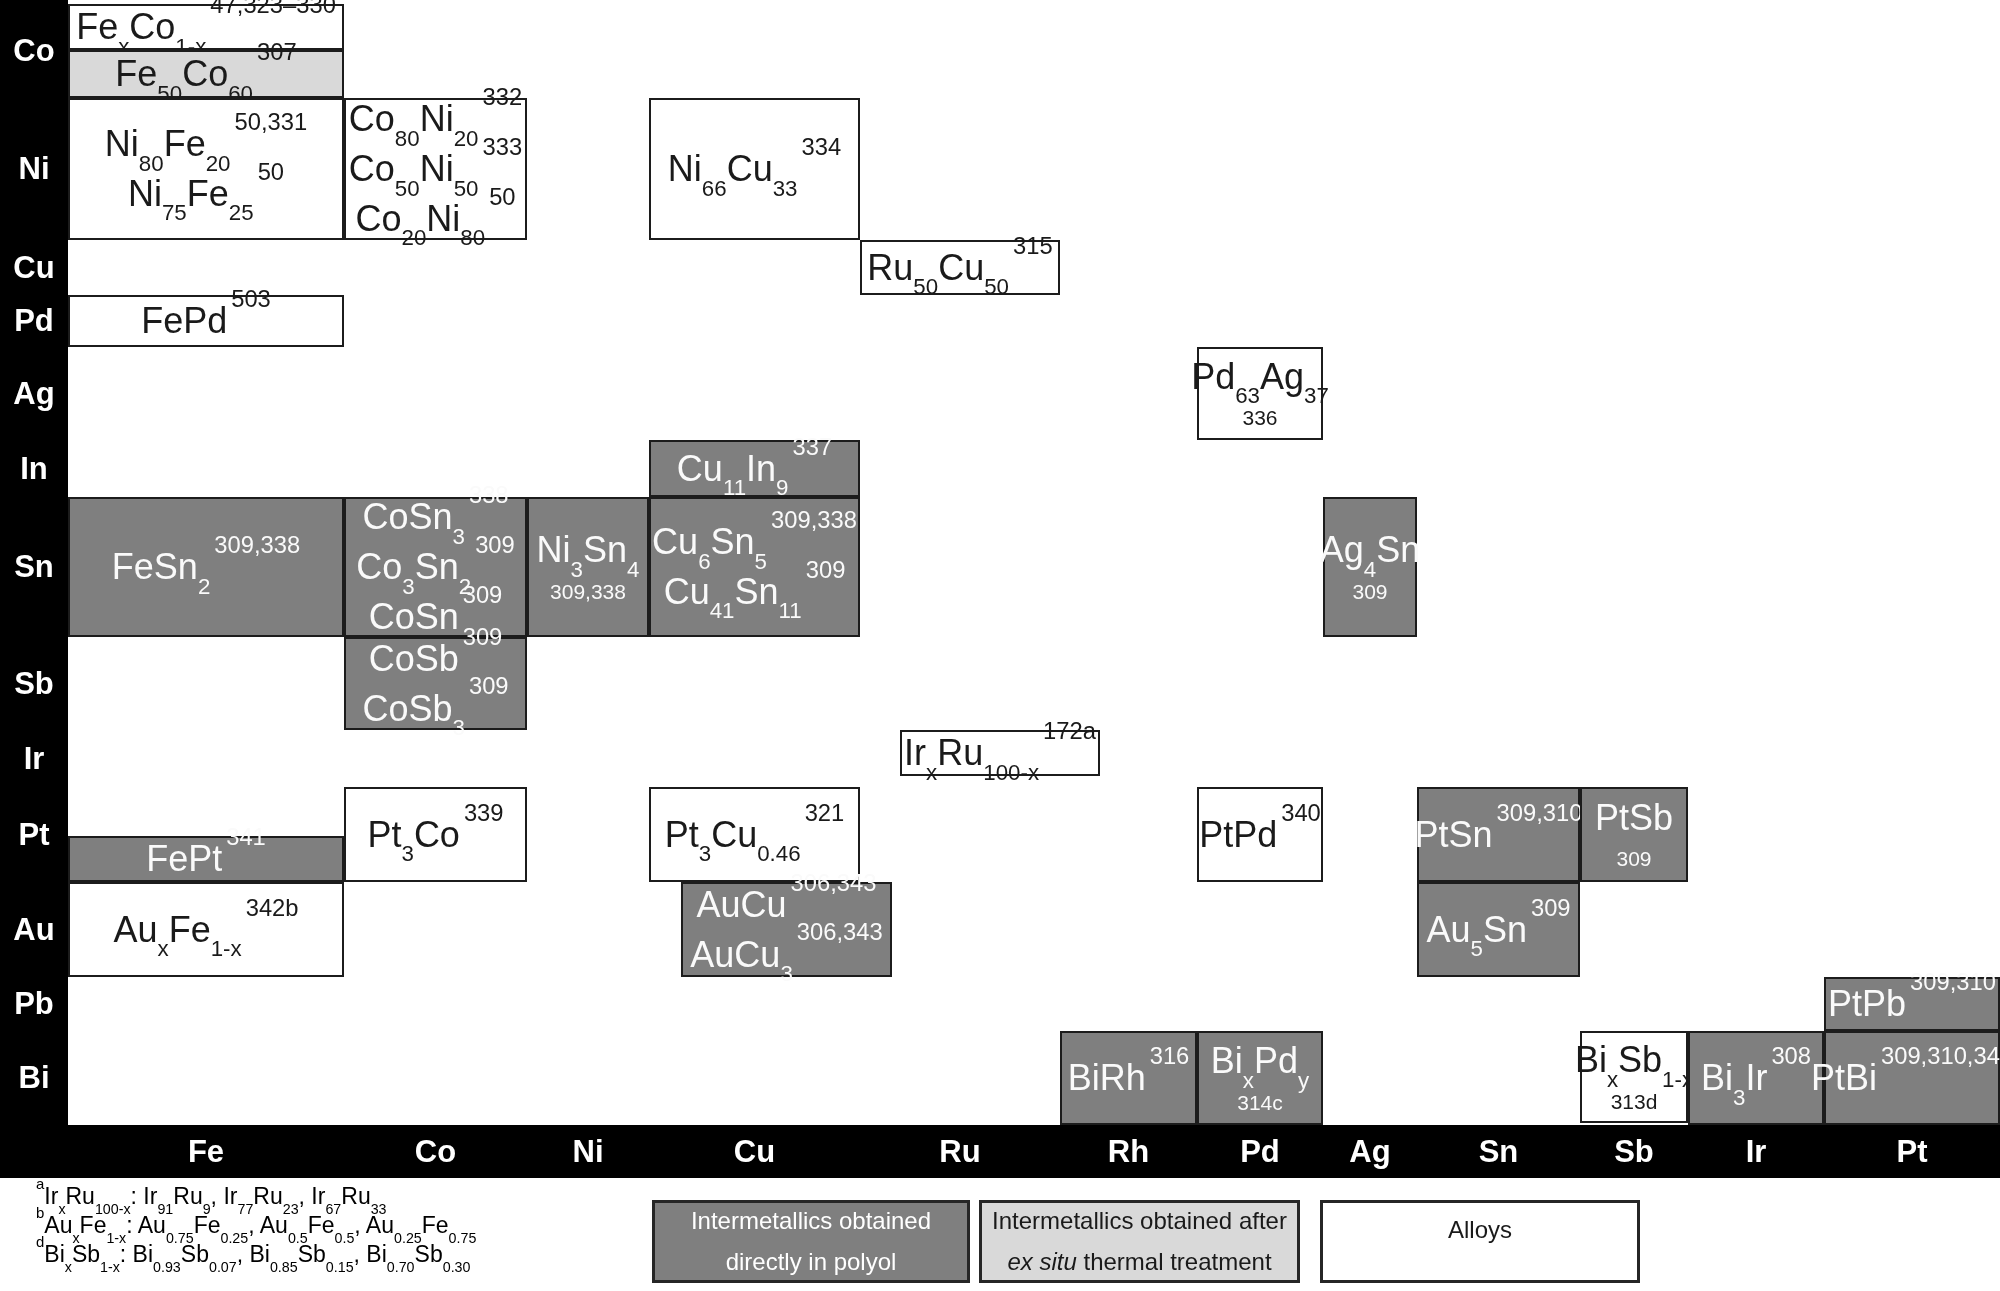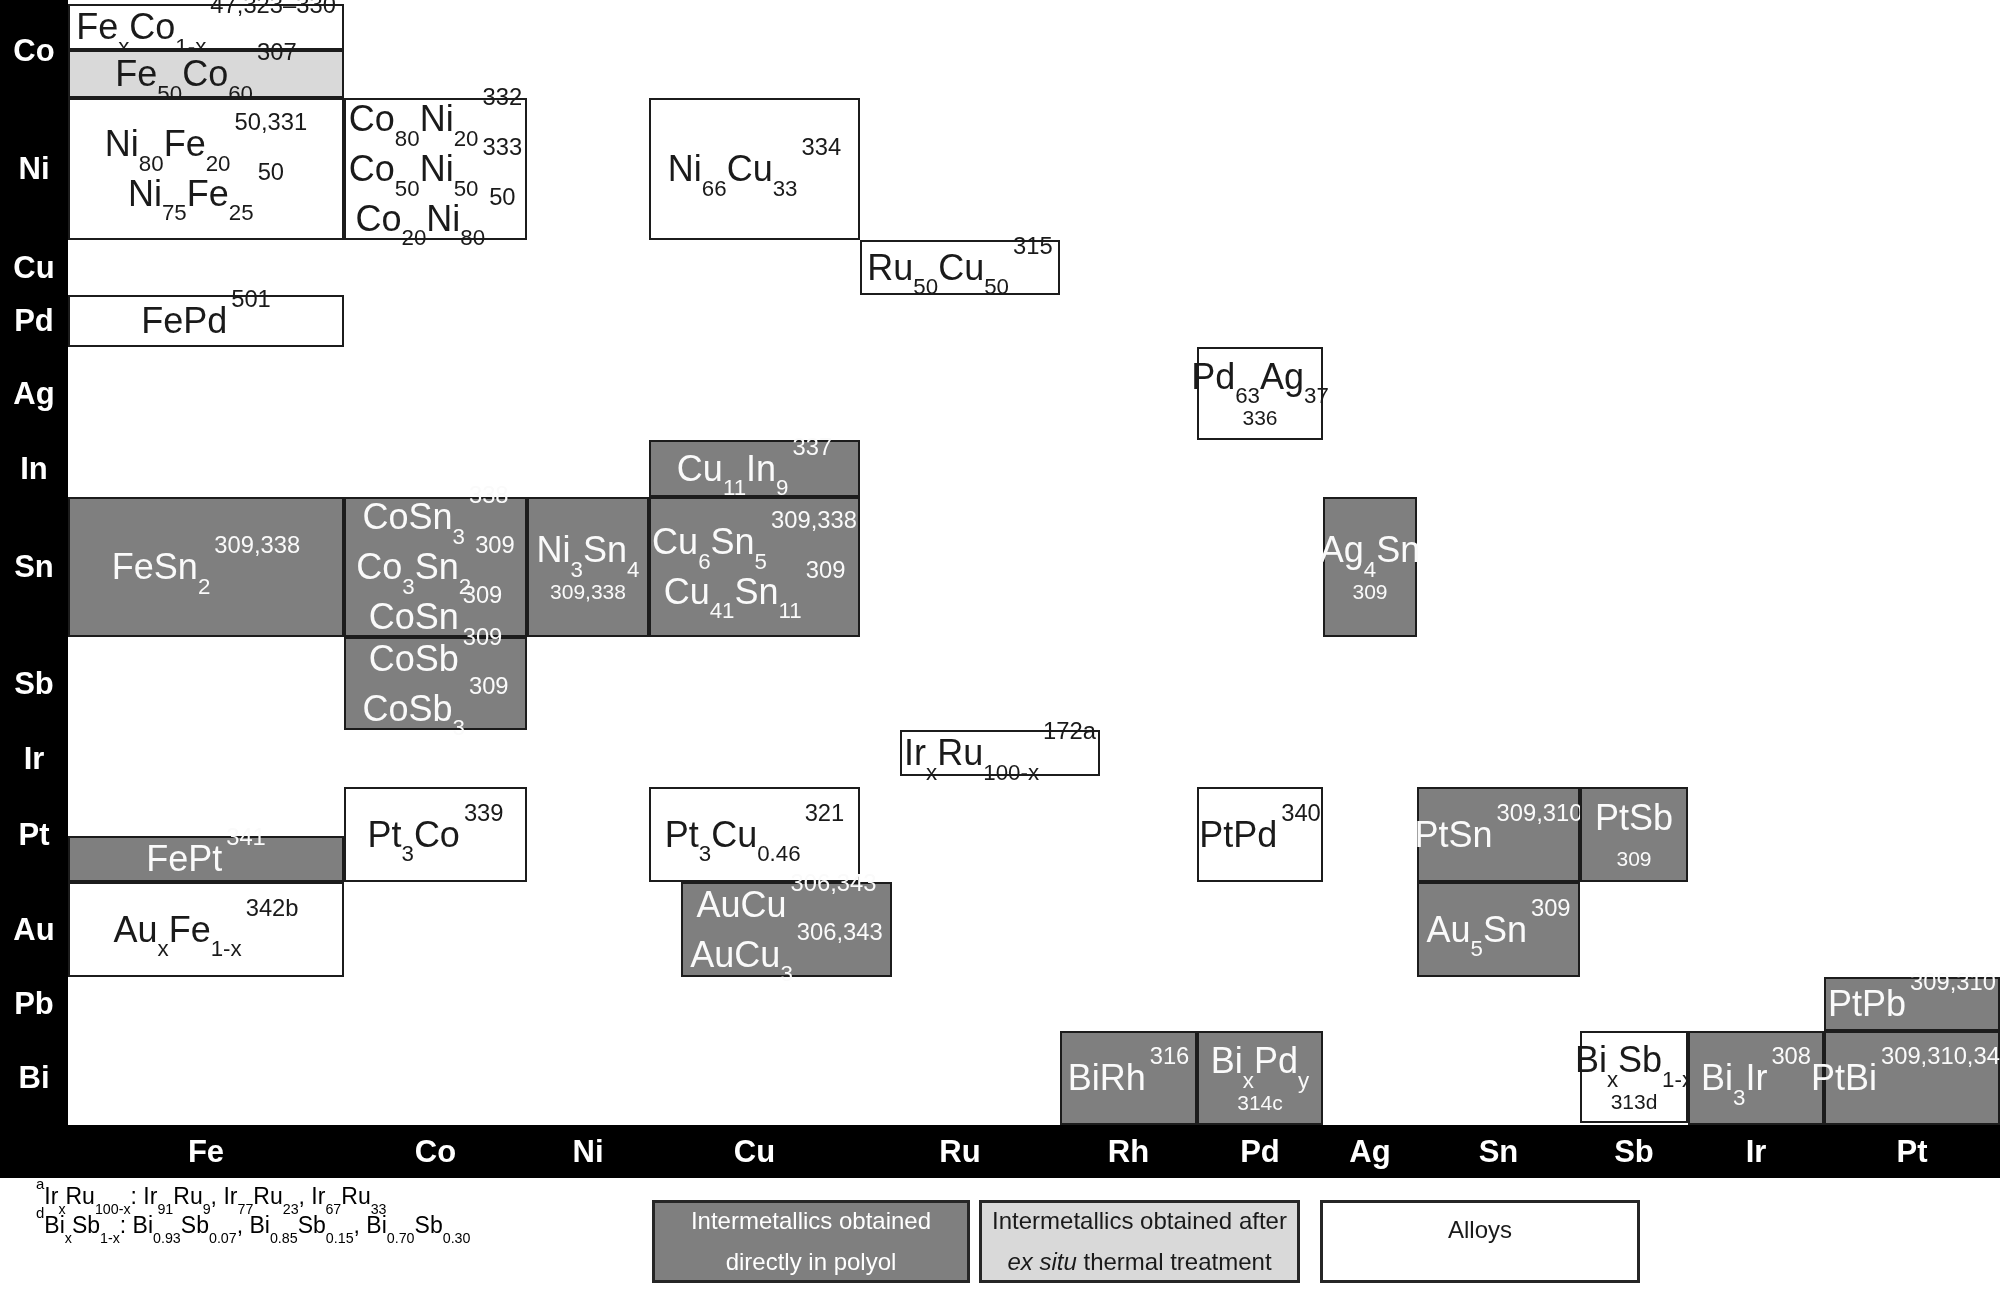--- a/index.html
+++ b/index.html
@@ -59,21 +59,21 @@
         <div class="fline">Co<sub>50</sub>Ni<sub>50</sub><sup class="ref">333</sup></div>
         <div class="fline">Co<sub>20</sub>Ni<sub>80</sub><sup class="ref">50</sup></div>
       </div>
       <div class="cell white" style="left: 649px; top: 98px; width: 211px; height: 142px;">
         <div class="fline">Ni<sub>66</sub>Cu<sub>33</sub><sup class="ref">334</sup></div>
       </div>
       <div class="cell white" style="left: 860px; top: 240px; width: 200px; height: 55px;">
         <div class="fline">Ru<sub>50</sub>Cu<sub>50</sub><sup class="ref">315</sup></div>
       </div>
       <div class="cell white" style="left: 68px; top: 295px; width: 276px; height: 52px;">
-        <div class="fline">FePd<sup class="ref">501</sup></div>
+        <div class="fline">FePd<sup class="ref">503</sup></div>
       </div>
       <div class="cell white" style="left: 1197px; top: 347px; width: 126px; height: 93px;">
         <div class="fline">Pd<sub>63</sub>Ag<sub>37</sub></div>
         <div class="refline">336</div>
       </div>
       <div class="cell dark" style="left: 649px; top: 440px; width: 211px; height: 57px;">
         <div class="fline">Cu<sub>11</sub>In<sub>9</sub><sup class="ref">337</sup></div>
       </div>
       <div class="cell dark" style="left: 68px; top: 497px; width: 276px; height: 140px;">
         <div class="fline">FeSn<sub>2</sub><sup class="ref">309,338</sup></div>
@@ -179,20 +179,21 @@
       <div class="collabel" style="left: 1128.5px; top: 1152px;">Rh</div>
       <div class="collabel" style="left: 1260px; top: 1152px;">Pd</div>
       <div class="collabel" style="left: 1370px; top: 1152px;">Ag</div>
       <div class="collabel" style="left: 1498.5px; top: 1152px;">Sn</div>
       <div class="collabel" style="left: 1634px; top: 1152px;">Sb</div>
       <div class="collabel" style="left: 1756px; top: 1152px;">Ir</div>
       <div class="collabel" style="left: 1912px; top: 1152px;">Pt</div>
     </div>
   <div id="footnotes">
       <div class="footnote"><sup>a</sup>Ir<sub>x</sub>Ru<sub>100-x</sub>: Ir<sub>91</sub>Ru<sub>9</sub>, Ir<sub>77</sub>Ru<sub>23</sub>, Ir<sub>67</sub>Ru<sub>33</sub></div>
+      <div class="footnote"><sup>b</sup>Au<sub>x</sub>Fe<sub>1-x</sub>: Au<sub>0.75</sub>Fe<sub>0.25</sub>, Au<sub>0.5</sub>Fe<sub>0.5</sub>, Au<sub>0.25</sub>Fe<sub>0.75</sub></div>
       <div class="footnote"><sup>d</sup>Bi<sub>x</sub>Sb<sub>1-x</sub>: Bi<sub>0.93</sub>Sb<sub>0.07</sub>, Bi<sub>0.85</sub>Sb<sub>0.15</sub>, Bi<sub>0.70</sub>Sb<sub>0.30</sub></div>
     </div>
   <div id="legend">
       <div class="legendbox dark" style="left: 652px; top: 1200px; width: 318px; height: 83px;">
         <div><span>Intermetallics obtained</span></div>
         <div><span>directly in polyol</span></div>
       </div>
       <div class="legendbox light" style="left: 979px; top: 1200px; width: 321px; height: 83px;">
         <div><span>Intermetallics obtained after</span></div>
         <div><span style="font-style: italic;">ex situ</span><span> thermal treatment</span></div>

